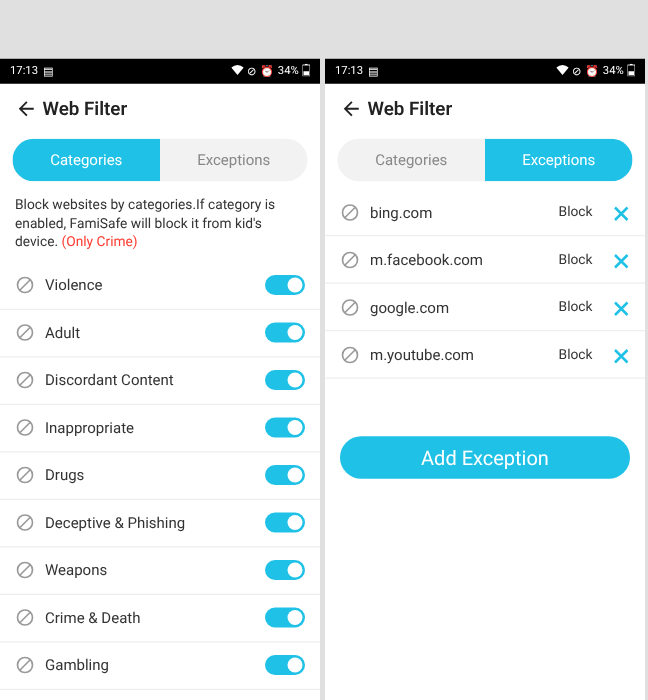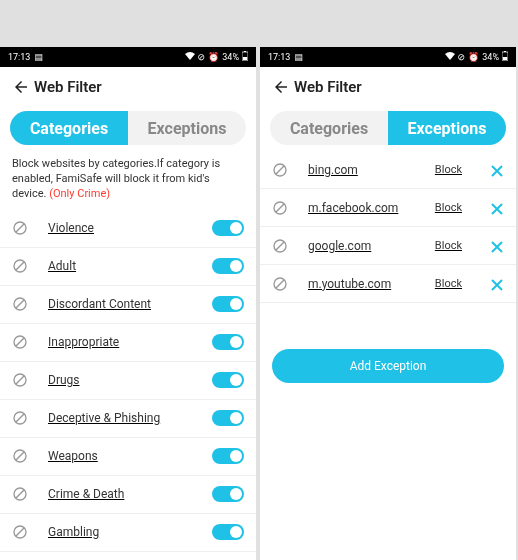--- a/index.html
+++ b/index.html
@@ -55,24 +55,23 @@
     margin: 4px 10px 6px 10px;
     border-radius: 17px;
     overflow: hidden;
     background: #f2f2f2;
   }
   .tab {
     flex: 1;
     display: flex;
     align-items: center;
     justify-content: center;
-    font-size: 16px;
+    font-size: 12px;
     color: #888;
     cursor: pointer;
-    font-weight: bold;
   }
   .tab.active {
     background: #1fc1e6;
     color: #fff;
   }
   .desc {
     padding: 6px 12px 8px 12px;
     font-size: 11px;
     color: #333;
     line-height: 1.35;
@@ -81,22 +80,21 @@
   .list {
     flex: 1;
     overflow: hidden;
   }
   .row {
     display: flex;
     align-items: center;
     height: 38px;
     padding: 0 12px;
     border-bottom: 1px solid #eee;
-    gap: 20px;
-    text-decoration: underline;
+    gap: 8px;
   }
   .block-icon {
     width: 16px; height: 16px;
     flex-shrink: 0;
   }
   .row-label {
     flex: 1;
     font-size: 12px;
     color: #333;
   }
@@ -126,21 +124,21 @@
   }
   .add-btn {
     margin: 14px 12px;
     height: 34px;
     background: #1fc1e6;
     color: #fff;
     border-radius: 17px;
     display: flex;
     align-items: center;
     justify-content: center;
-    font-size: 12px;
+    font-size: 16px;
     cursor: pointer;
   }
   .nav-bar {
     height: 26px;
     background: #ececec;
     display: flex;
     align-items: center;
     justify-content: space-around;
     margin-top: auto;
   }

